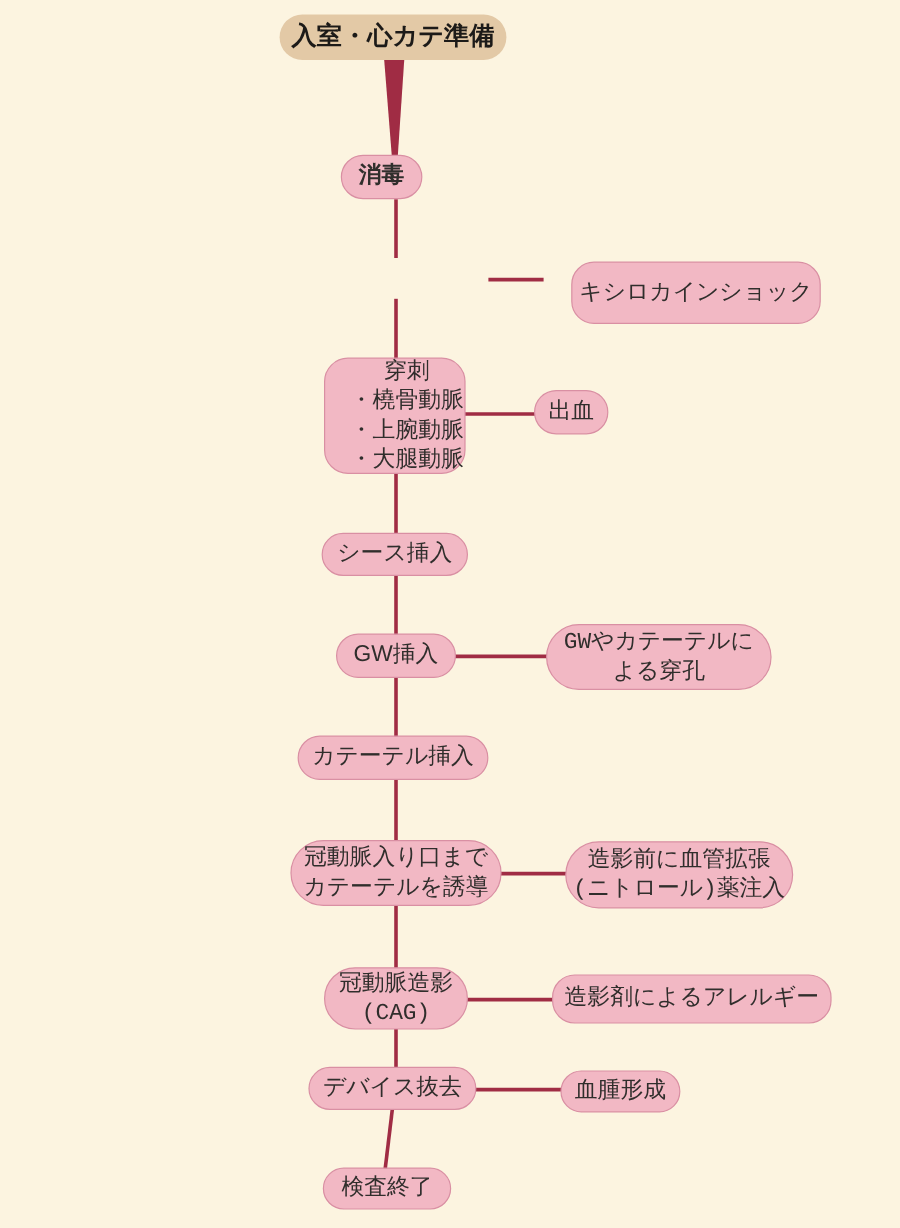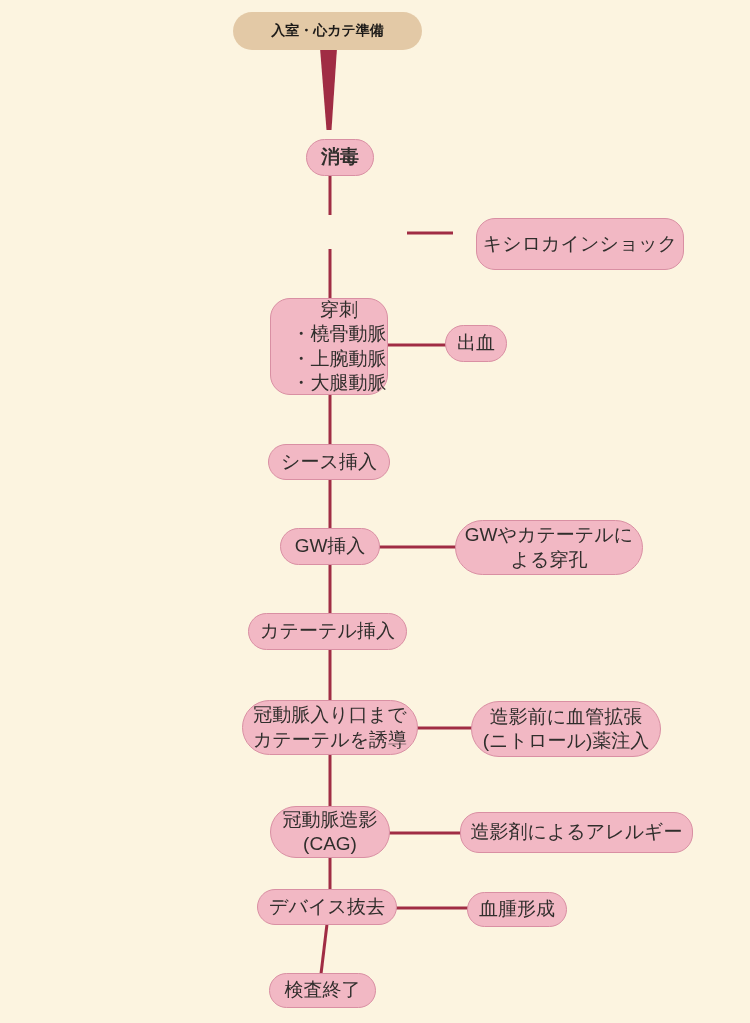--- a/index.html
+++ b/index.html
@@ -40,35 +40,35 @@
     text-align: center;
     white-space: pre-line;
     color: var(--text);
     font-size: 19px;
     line-height: 1.28;
     border-radius: 19px;
   }
   .start {
     background: var(--start-fill);
     font-weight: bold;
-    font-size: 14px;
+    font-size: 21px;
     color: #1c1a18;
     border-radius: 20px;
   }
   .pink {
     background: var(--node-fill);
     border: 1.5px solid var(--node-border);
   }
   .bold { font-weight: bold; }
-  .r28 { border-radius: 28px; }
+  .r28 { border-radius: 28px; font-family: Liberation Mono, monospace; }
   .r20 { border-radius: 20px; padding-left: 20px; }
 
   
   .n-start   { left: 233px; top:  12px; width: 189px; height: 38px; }
-  .n-shodoku { left: 306px; top: 129px; width:  68px; height: 37px; margin-top: 10px; }
+  .n-shodoku { left: 284px; top: 129px; width:  68px; height: 37px; }
   .n-masui   { left: 251px; top: 214px; width: 157px; height: 35px; }
   .c-xylo    { left: 476px; top: 218px; width: 208px; height: 52px; font-family: Liberation Serif, serif; }
   .n-senshi  { left: 270px; top: 298px; width: 118px; height: 97px; }
   .c-bleed   { left: 445px; top: 325px; width:  62px; height: 37px; }
   .n-sheath  { left: 268px; top: 444px; width: 122px; height: 36px; }
   .n-gw      { left: 280px; top: 528px; width: 100px; height: 37px; }
   .c-perf    { left: 455px; top: 520px; width: 188px; height: 55px; }
   .n-cath    { left: 248px; top: 613px; width: 159px; height: 37px; }
   .n-guide   { left: 242px; top: 700px; width: 176px; height: 55px; }
   .c-nitro   { left: 471px; top: 701px; width: 190px; height: 56px; }

